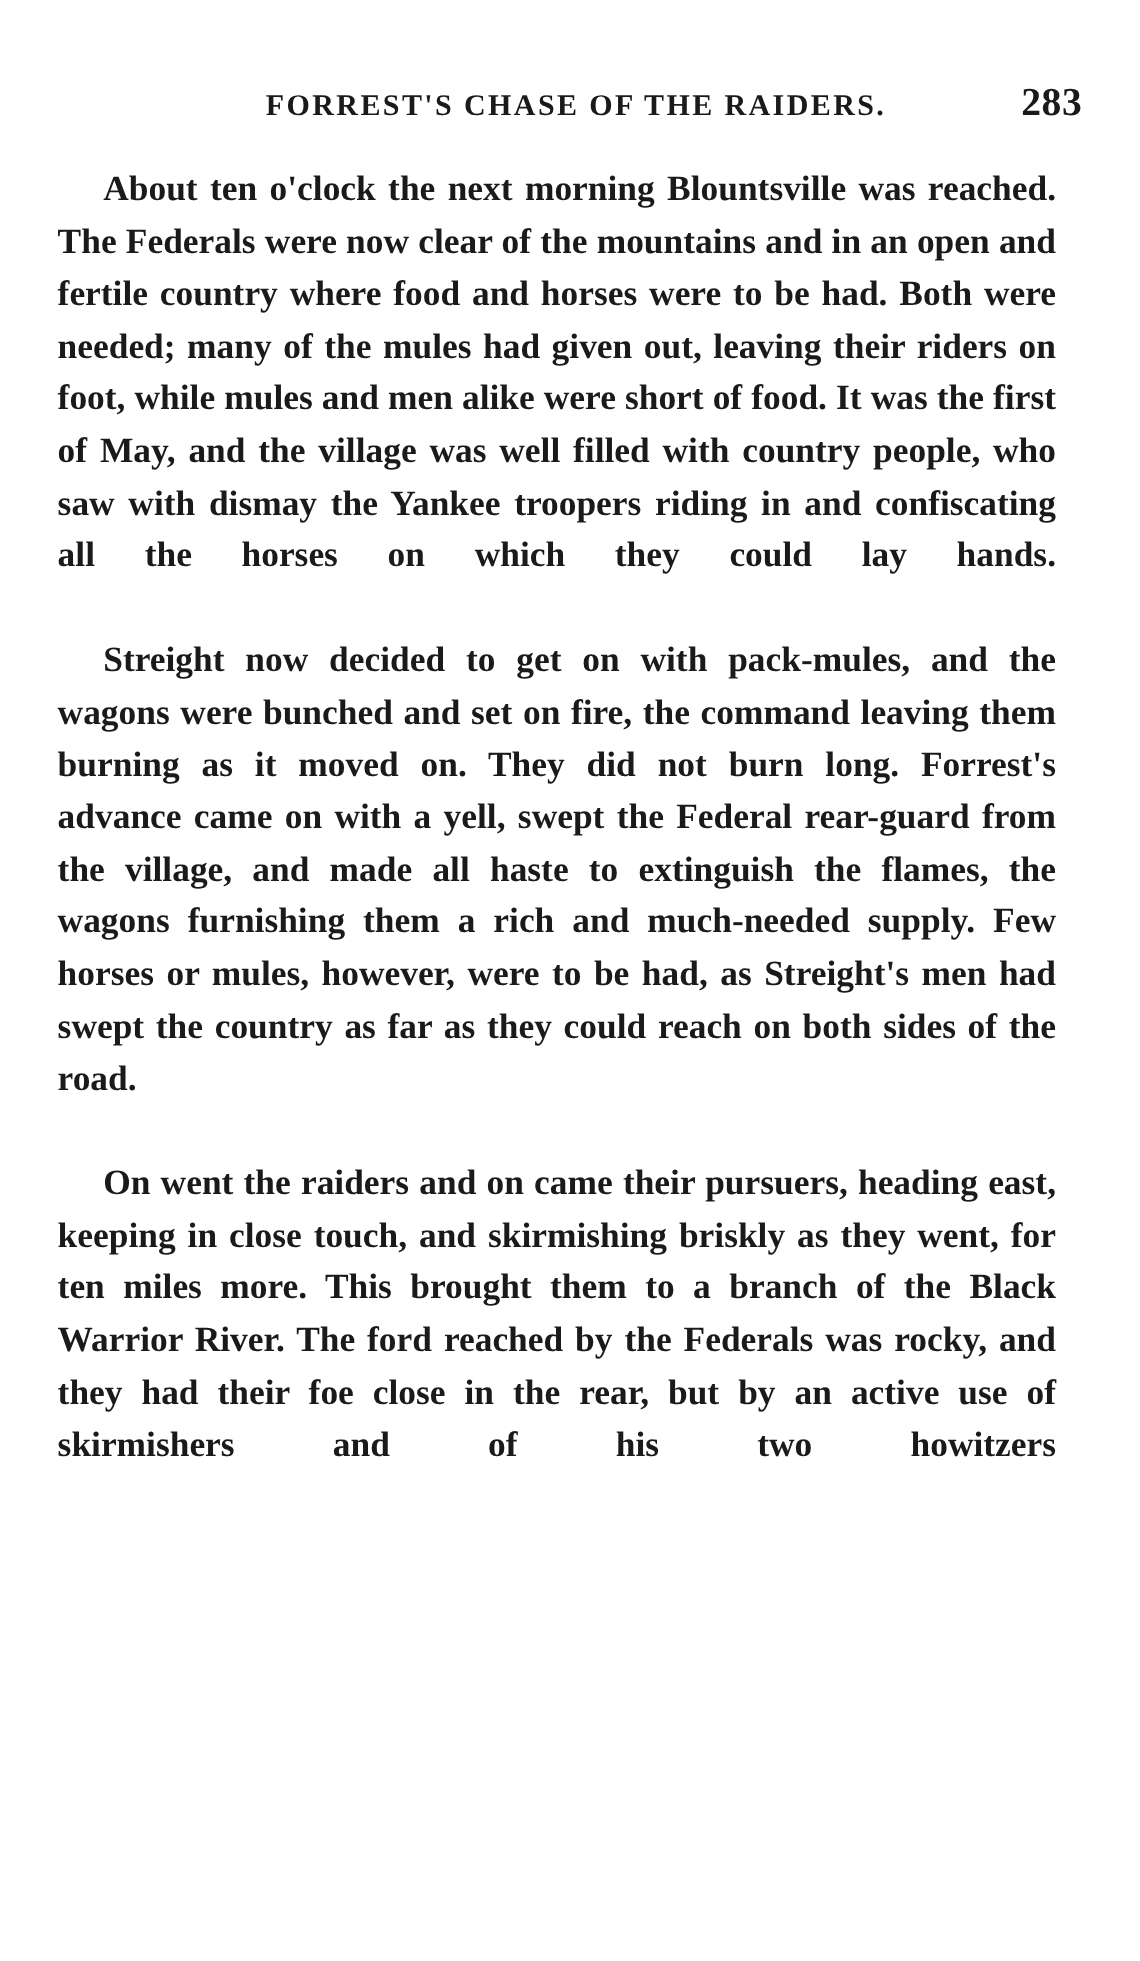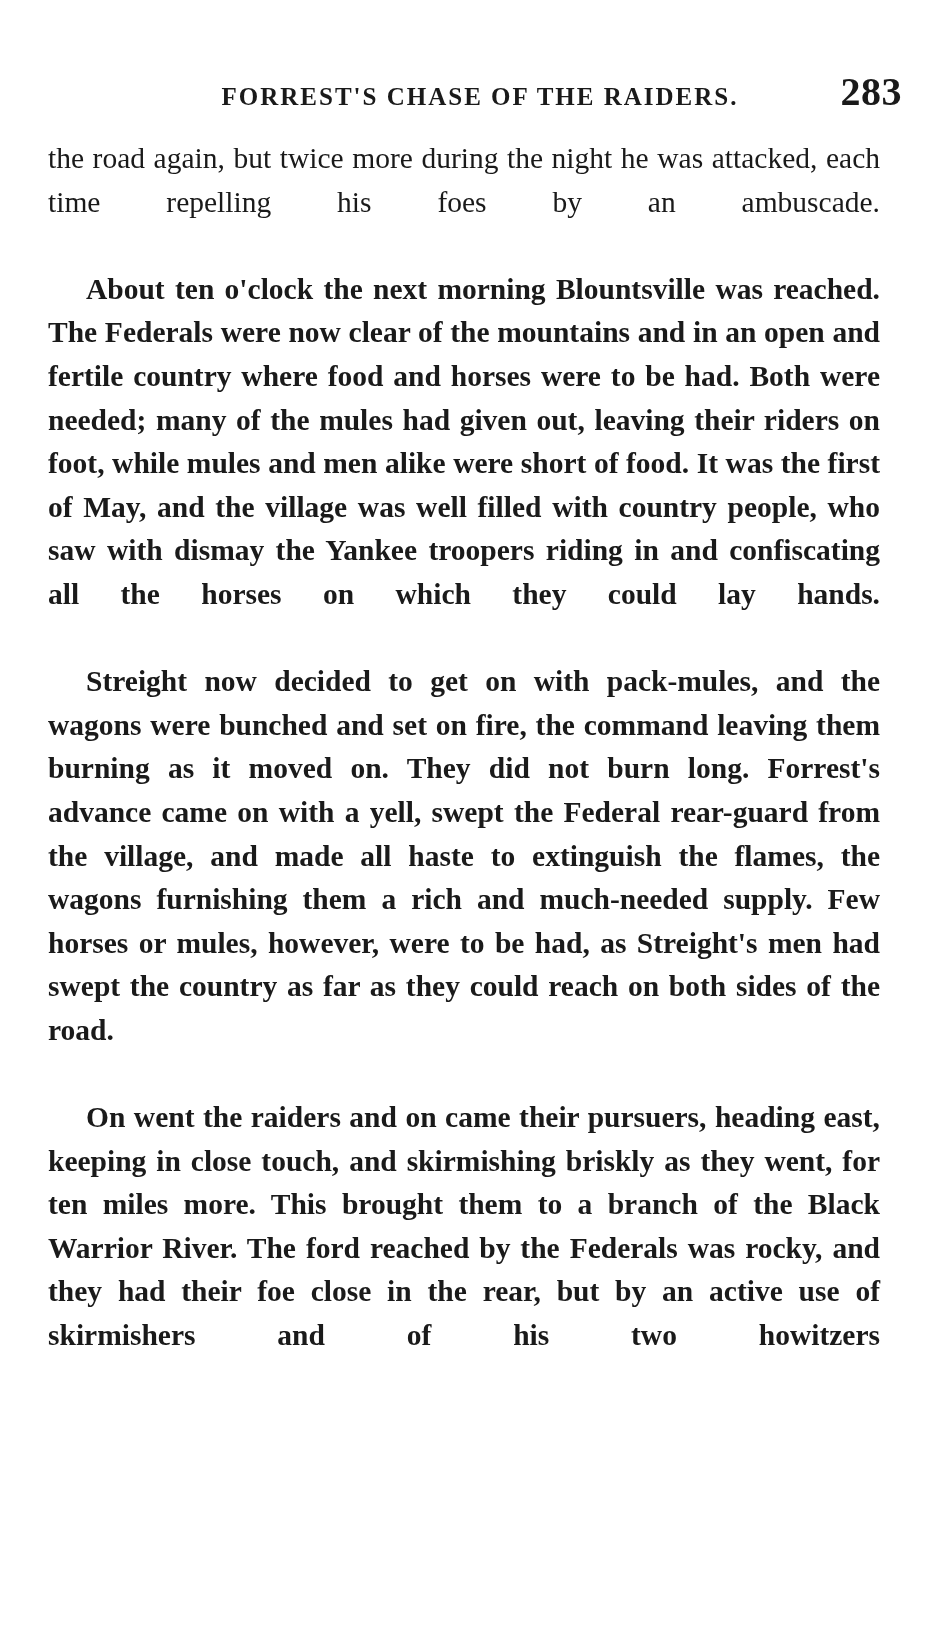--- a/index.html
+++ b/index.html
@@ -38,21 +38,21 @@
     font-weight: bold;
     font-size: 25px;
     letter-spacing: 2.0px;
     text-transform: uppercase;
     padding-left: 90px;
     white-space: nowrap;
   }
   .page-number {
     font-family: "Liberation Serif", "DejaVu Serif", serif;
     font-weight: bold;
-    font-size: 40px;
+    font-size: 33px;
     letter-spacing: 0.5px;
     width: 80px;
     text-align: right;
   }
   .body-text {
     position: absolute;
     top: 137px;
     left: 48px;
     width: 832px;
     font-size: 29.5px;
@@ -81,19 +81,18 @@
 <body>
 
 <div class="page">
 
   <div class="running-head">
     <div class="head-title">FORREST'S CHASE OF THE RAIDERS.</div>
     <div class="page-number">283</div>
   </div>
 
   <div class="body-text">
-    <p>the road again, but twice more during the night he was attacked, each time repelling his foes by an ambuscade.</p>
     <p class="indent">About ten o'clock the next morning Blountsville was reached. The Federals were now clear of the mountains and in an open and fertile country where food and horses were to be had. Both were needed; many of the mules had given out, leaving their riders on foot, while mules and men alike were short of food. It was the first of May, and the village was well filled with country people, who saw with dismay the Yankee troopers riding in and confiscating all the horses on which they could lay hands.</p>
     <p class="indent">Streight now decided to get on with pack-mules, and the wagons were bunched and set on fire, the command leaving them burning as it moved on. They did not burn long. Forrest's advance came on with a yell, swept the Federal rear-guard from the village, and made all haste to extinguish the flames, the wagons furnishing them a rich and much-needed supply. Few horses or mules, however, were to be had, as Streight's men had swept the country as far as they could reach on both sides of the road.</p>
     <p class="indent">On went the raiders and on came their pursuers, heading east, keeping in close touch, and skirmishing briskly as they went, for ten miles more. This brought them to a branch of the Black Warrior River. The ford reached by the Federals was rocky, and they had their foe close in the rear, but by an active use of skirmishers and of his two howitzers</p>
   </div>
 
 </div>
 
 </body></html>

